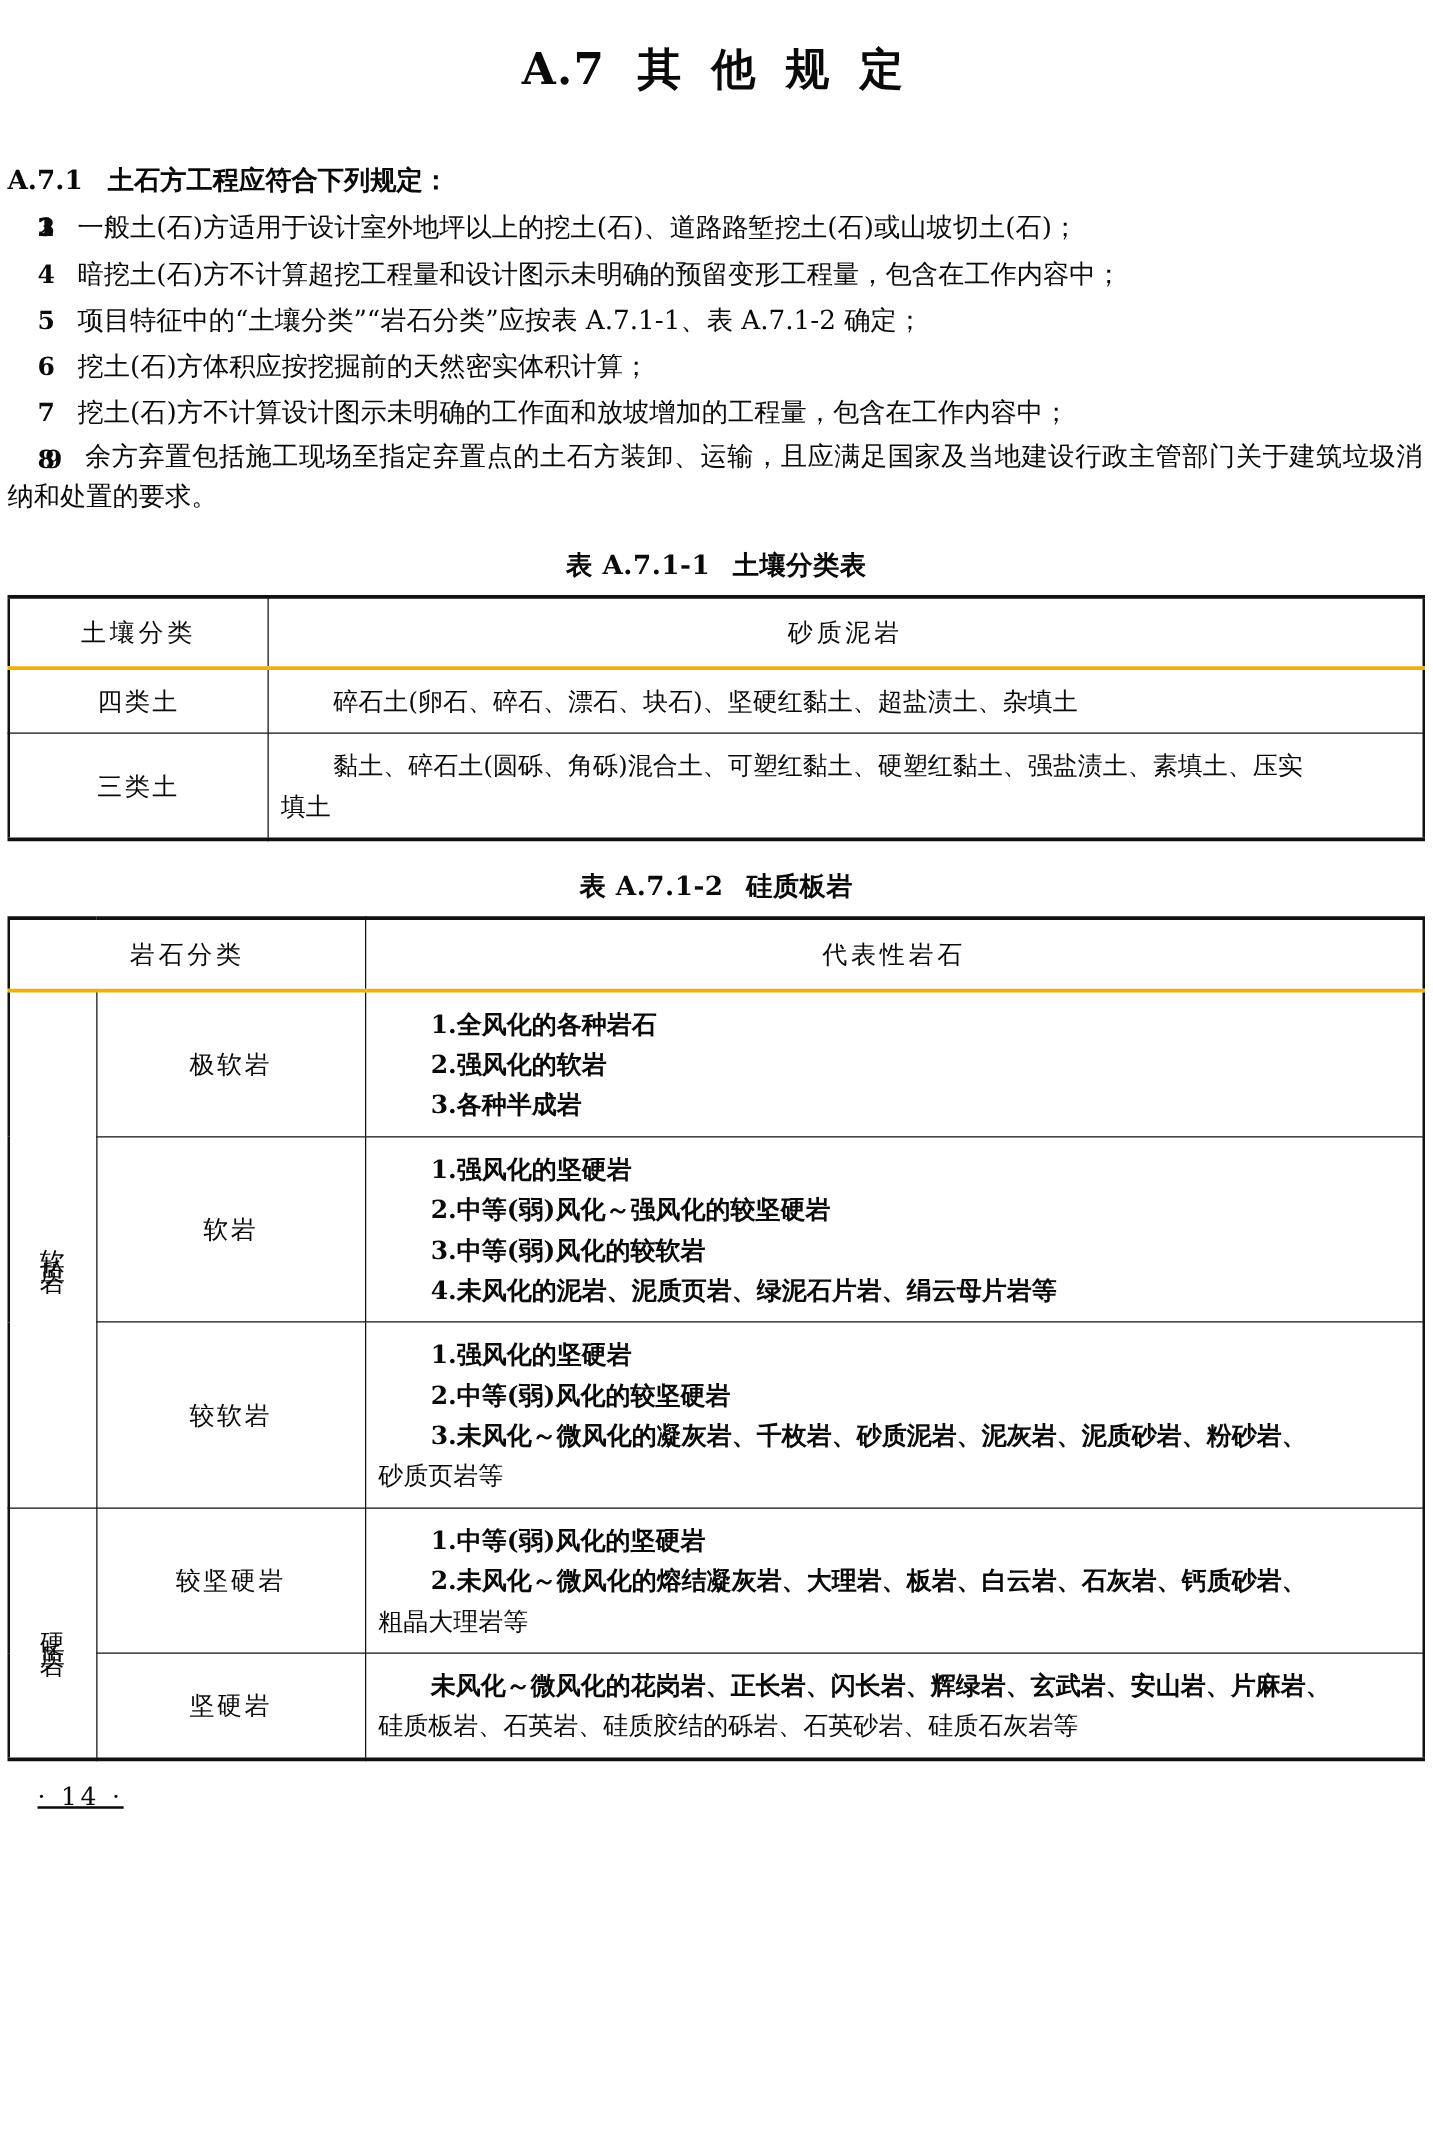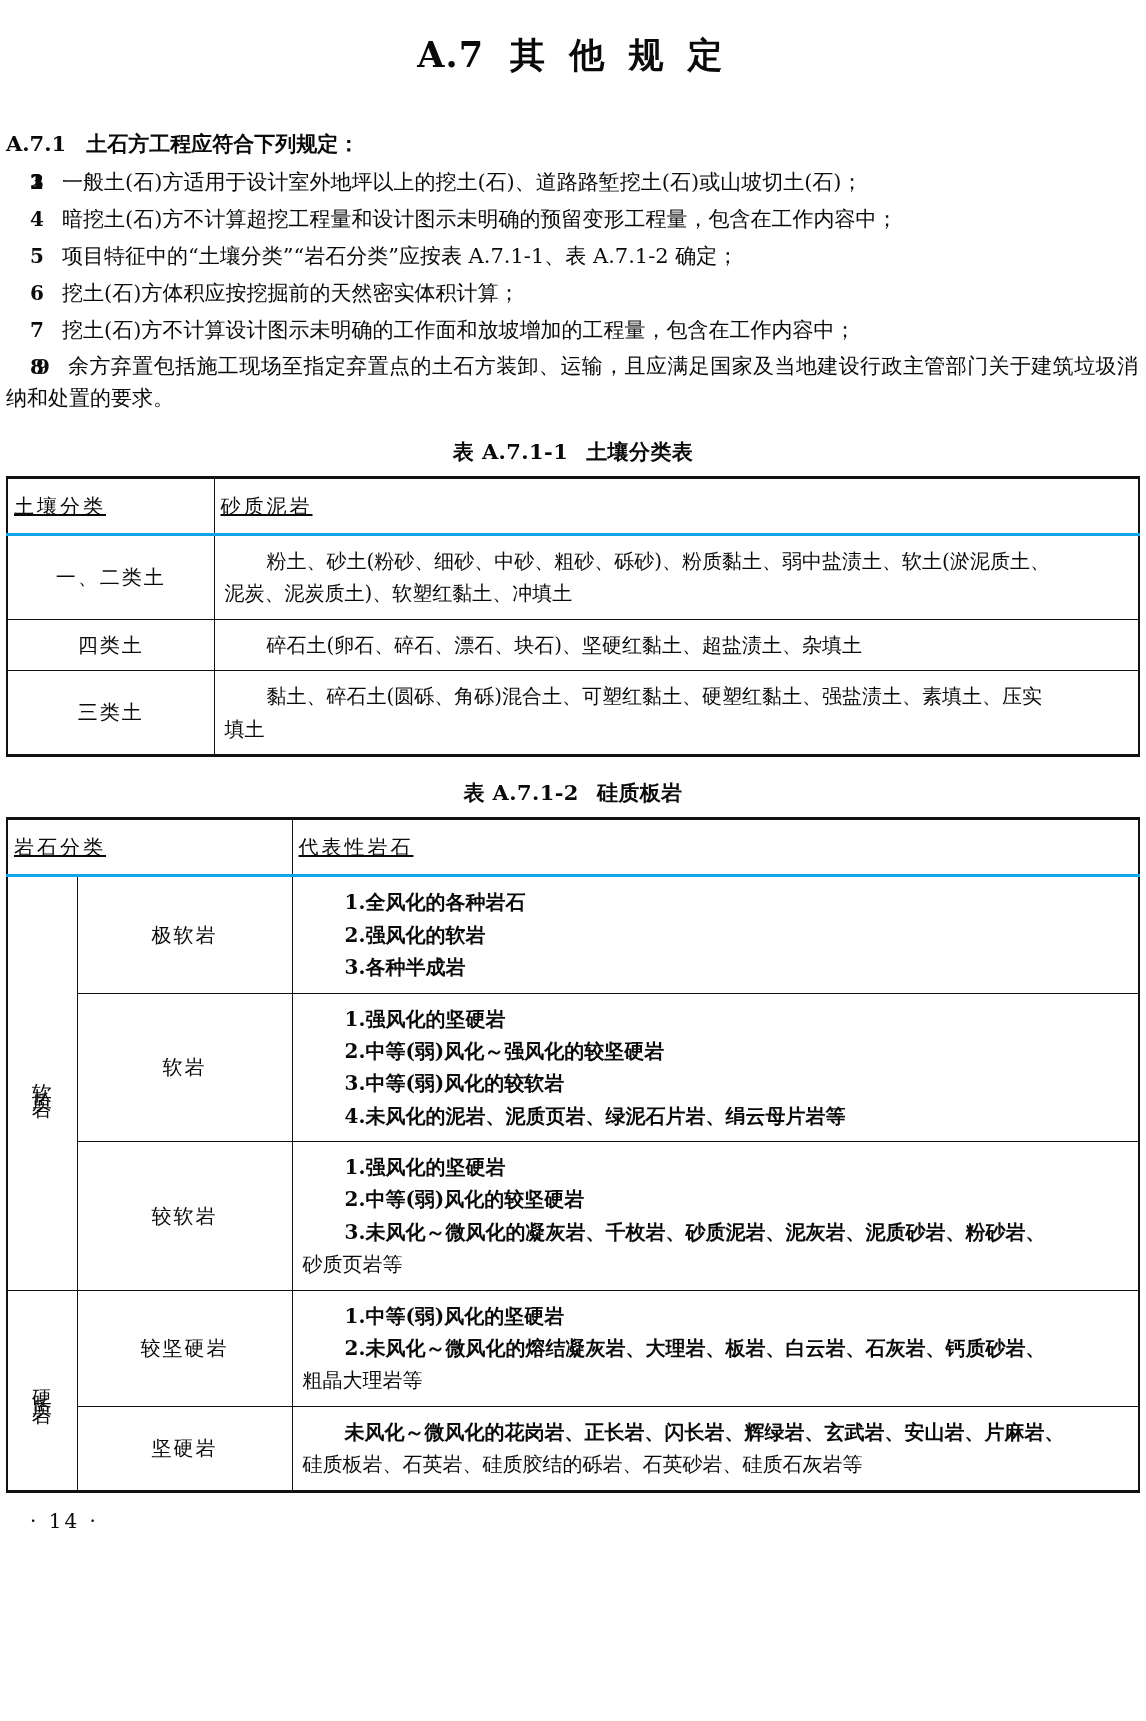--- a/index.html
+++ b/index.html
@@ -103,24 +103,24 @@
   }
   table.doc td, table.doc th {
     border: 1.5px solid #111;
     font-size: 20px;
     font-weight: normal;
     vertical-align: middle;
     line-height: 1.62;
     padding: 9px 10px;
   }
   table.doc thead td {
-    border-bottom: 3px solid #0ea5e9;
+    text-align: center;
+    border-bottom: 3px solid #eab308;
     padding: 11px 6px;
     letter-spacing: 3px;
-    text-decoration: underline;
   }
   td.ctr { text-align: center; letter-spacing: 2px; }
   td.body-cell { text-align: left; padding-left: 16px; }
   td.body-cell .line { display: block; text-indent: 42px; }
   td.body-cell .cont { display: block; text-indent: 0; }
 
   
   td.vert {
     text-align: center;
     vertical-align: middle;
@@ -139,20 +139,21 @@
   
   .cellnum { display: block; text-indent: 42px; font-weight: bold; }
   .cellnum2 { display: block; text-indent: 0px; }
 
   
   .footer {
     margin-top: 16px;
     font-size: 20px;
     padding-left: 30px;
     letter-spacing: 3px;
+    text-decoration: underline;
   }
 </style>
 </head>
 <body>
 
 <div class="page">
 
   <div class="section-title">
     <span class="code">A.7</span><span class="gap"></span><span>其 他 规 定</span>
   </div>
@@ -188,27 +189,20 @@
         <col>
       </colgroup>
     <thead>
       <tr>
         <td>土壤分类</td>
         <td>砂质泥岩</td>
       </tr>
     </thead>
     <tbody>
       <tr>
-        <td class="ctr">一、二类土</td>
-        <td class="body-cell">
-          <span class="line">粉土、砂土(粉砂、细砂、中砂、粗砂、砾砂)、粉质黏土、弱中盐渍土、软土(淤泥质土、</span>
-          <span class="cont">泥炭、泥炭质土)、软塑红黏土、冲填土</span>
-        </td>
-      </tr>
-      <tr>
         <td class="ctr">四类土</td>
         <td class="body-cell">
           <span class="line">碎石土(卵石、碎石、漂石、块石)、坚硬红黏土、超盐渍土、杂填土</span>
         </td>
       </tr>
       <tr>
         <td class="ctr">三类土</td>
         <td class="body-cell">
           <span class="line">黏土、碎石土(圆砾、角砾)混合土、可塑红黏土、硬塑红黏土、强盐渍土、素填土、压实</span>
           <span class="cont">填土</span>

